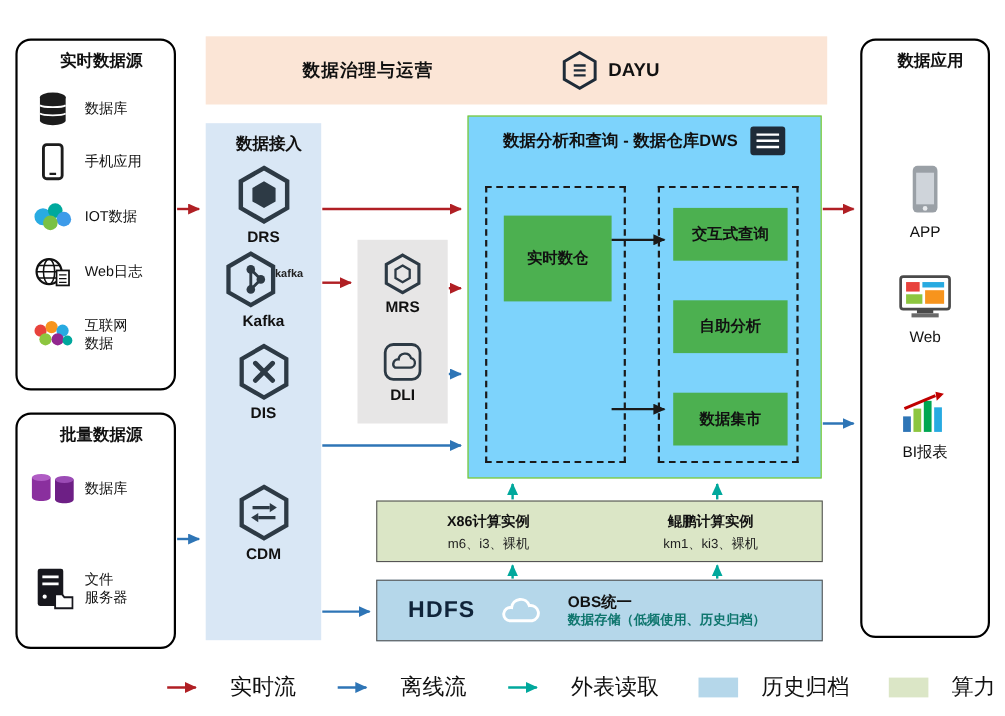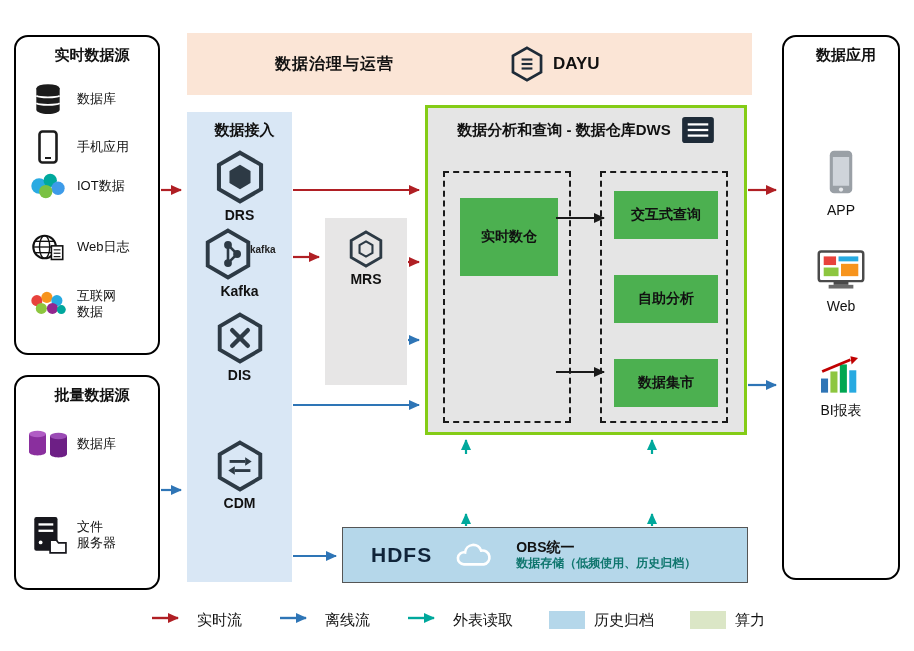--- a/index.html
+++ b/index.html
@@ -20,42 +20,42 @@
   .col-gray { background:#e7e6e6; }
 
   .svc { position:absolute; width:100%; display:flex; flex-direction:column; align-items:center; }
   .svc-label { font-weight:bold; font-size:14px; margin-top:3px; color:#111; }
   .kafka-logo { position:absolute; left:63px; top:16px; font-size:10px; color:#222; font-weight:bold; }
 
   .governance { position:absolute; background:#fbe5d6; display:flex; align-items:center; padding-left:88px; gap:115px; }
   .gov-title { font-weight:bold; font-size:16px; color:#111; letter-spacing:1px; }
   .brand { display:flex; align-items:center; gap:8px; font-weight:bold; font-size:17px; color:#111; }
 
-  .dws { position:absolute; background:#e5e5e5; border:3px solid #84cc16; }
+  .dws { position:absolute; background:#7dd3fc; border:1px solid #84cc16; }
   .dws-title-row { display:flex; align-items:center; justify-content:center; gap:10px; margin-top:8px; }
   .dws-title { font-weight:bold; font-size:15px; color:#111; }
   .dashed { position:absolute; border:2px dashed #1a1a1a; }
   .green-box { position:absolute; background:#4cb050; display:flex; align-items:center; justify-content:center; font-weight:bold; font-size:14px; color:#111; }
 
   .compute { position:absolute; background:#dbe6c6; border:1px solid #555; display:flex; }
   .compute-half { flex:1; text-align:center; padding-top:9px; }
   .compute-title { font-weight:bold; font-size:13px; color:#111; }
   .compute-sub { font-size:12px; color:#222; margin-top:3px; }
 
   .hdfs { position:absolute; background:#b5d7ea; border:1px solid #555; display:flex; align-items:center; padding-left:28px; gap:20px; }
   .hdfs-word { font-weight:bold; font-size:21px; color:#10243a; letter-spacing:1px; }
   .obs-text { line-height:1.25; }
   .obs-line1 { font-weight:bold; font-size:14px; color:#111; }
   .obs-line2 { font-weight:bold; font-size:12px; color:#0f766e; }
 
   .app-row { position:absolute; width:100%; display:flex; flex-direction:column; align-items:center; gap:7px; }
   .app-label { font-size:14px; color:#111; }
 
   .legend { position:absolute; left:150px; top:611px; display:flex; align-items:center; gap:36px; }
-  .legend-item { display:flex; align-items:flex-start; gap:9px; font-size:15px; color:#111; }
+  .legend-item { display:flex; align-items:center; gap:21px; font-size:20px; color:#111; }
   .legend-swatch { width:36px; height:18px; display:inline-block; }
   .sw-archive { background:#b5d7ea; }
   .sw-compute { background:#dbe6c6; }
 
   .icon { display:inline-flex; }
   svg { display:block; }
 </style>
 </head>
 <body>
 
@@ -78,21 +78,21 @@
     <div class="src-row" style="top:90px;height:40px">
       <span class="src-icon icon">
         <svg width="22" height="36" viewBox="0 0 22 34">
           <rect x="2.5" y="1.5" width="17" height="31" rx="3" fill="none" stroke="#1c1c1c" stroke-width="2.6"></rect>
           <line x1="8" y1="28" x2="14" y2="28" stroke="#1c1c1c" stroke-width="2"></line>
         </svg>
       </span>
       <span class="src-label">手机应用</span>
     </div>
 
-    <div class="src-row" style="top:129px;height:40px">
+    <div class="src-row" style="top:140px;height:40px">
       <span class="src-icon icon">
         <svg width="40" height="28" viewBox="0 0 36 24">
           <circle cx="10" cy="12" r="7" fill="#29abe2"></circle>
           <circle cx="20" cy="7" r="6" fill="#00a99d"></circle>
           <circle cx="27" cy="14" r="6" fill="#3d9be9"></circle>
           <circle cx="16" cy="17" r="6" fill="#7ac143"></circle>
         </svg>
       </span>
       <span class="src-label">IOT数据</span>
     </div>
@@ -231,20 +231,29 @@
   <div class="column col-gray" style="left:325px;top:218px;width:82px;height:167px">
     <div class="svc" style="top:12px">
       <span class="icon">
         <svg width="38" height="38" viewBox="0 0 40 40">
           <polygon points="20,2 35.6,11 35.6,29 20,38 4.4,29 4.4,11" fill="none" stroke="#2d3a45" stroke-width="3"></polygon>
           <polygon points="20,12 26.8,16 26.8,24 20,28 13.2,24 13.2,16" fill="none" stroke="#2d3a45" stroke-width="2.2"></polygon>
         </svg>
       </span>
       <span class="svc-label">MRS</span>
     </div>
+    <div class="svc" style="top:92px">
+      <span class="icon">
+        <svg width="38" height="38" viewBox="0 0 36 36">
+          <rect x="3" y="3" width="30" height="30" rx="7" fill="none" stroke="#2d3a45" stroke-width="2.4"></rect>
+          <path d="M11.5 23h13a4.2 4.2 0 0 0 .8-8.3 5.5 5.5 0 0 0-10.7 1.2A4 4 0 0 0 11.5 23z" fill="none" stroke="#2d3a45" stroke-width="2"></path>
+        </svg>
+      </span>
+      <span class="svc-label">DLI</span>
+    </div>
   </div>
 
   <div class="dws" style="left:425px;top:105px;width:322px;height:330px">
     <div class="dws-title-row">
       <span class="dws-title">数据分析和查询 - 数据仓库DWS</span>
       <span class="icon">
         <svg width="34" height="28" viewBox="0 0 36 30">
           <rect x="1" y="1" width="34" height="28" rx="3" fill="#1e2b38"></rect>
           <line x1="7" y1="9" x2="29" y2="9" stroke="#fff" stroke-width="2.4"></line>
           <line x1="7" y1="15" x2="29" y2="15" stroke="#fff" stroke-width="2.4"></line>
@@ -257,20 +266,30 @@
       <div class="green-box" style="left:15px;top:25px;width:98px;height:78px">实时数仓</div>
     </div>
 
     <div class="dashed" style="left:172px;top:63px;width:128px;height:252px">
       <div class="green-box" style="left:12px;top:18px;width:104px;height:48px">交互式查询</div>
       <div class="green-box" style="left:12px;top:186px;width:104px;height:48px">数据集市</div>
       <div class="green-box" style="left:12px;top:102px;width:104px;height:48px">自助分析</div>
     </div>
   </div>
 
+  <div class="compute" style="left:342px;top:455px;width:406px;height:56px">
+    <div class="compute-half">
+      <div class="compute-title">X86计算实例</div>
+      <div class="compute-sub">m6、i3、裸机</div>
+    </div>
+    <div class="compute-half">
+      <div class="compute-title">鲲鹏计算实例</div>
+      <div class="compute-sub">km1、ki3、裸机</div>
+    </div>
+  </div>
 
   <div class="hdfs" style="left:342px;top:527px;width:406px;height:56px">
     <span class="hdfs-word">HDFS</span>
     <span class="icon">
       <svg width="44" height="30" viewBox="0 0 40 27">
         <path d="M11 22a5.5 5.5 0 1 1 .9-10.9 7.5 7.5 0 0 1 14.6-1.6A5.8 5.8 0 1 1 28.9 22z" fill="none" stroke="#fff" stroke-width="2.4"></path>
       </svg>
     </span>
     <span class="obs-text">
       <div class="obs-line1">OBS统一</div>

